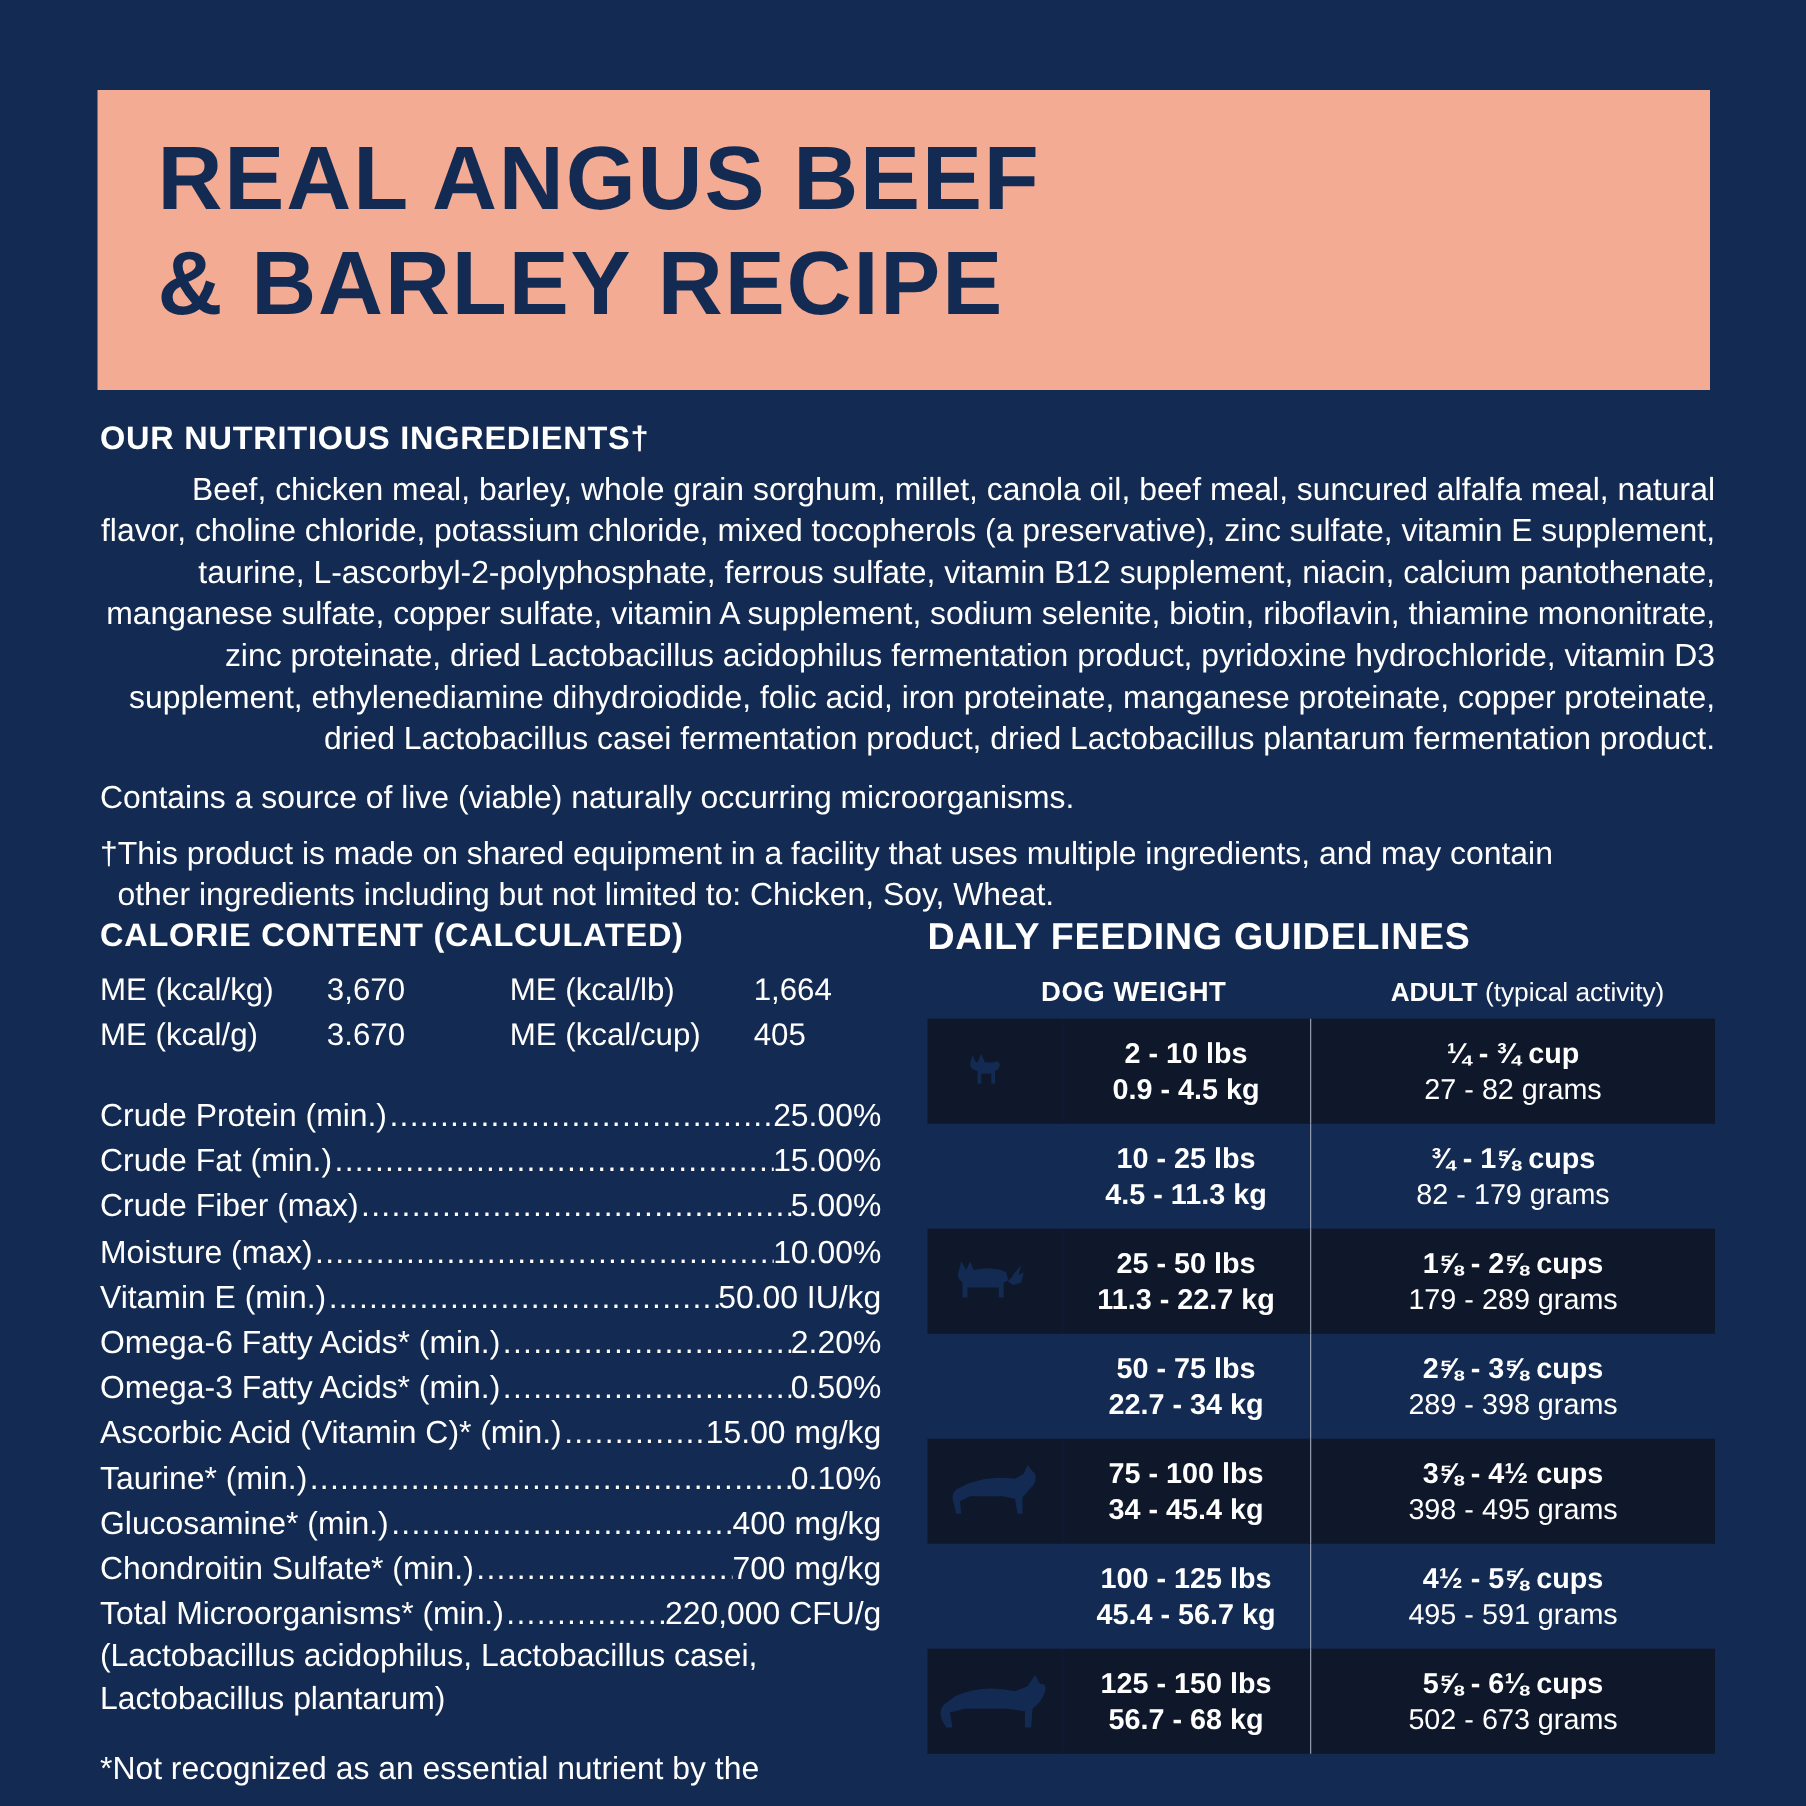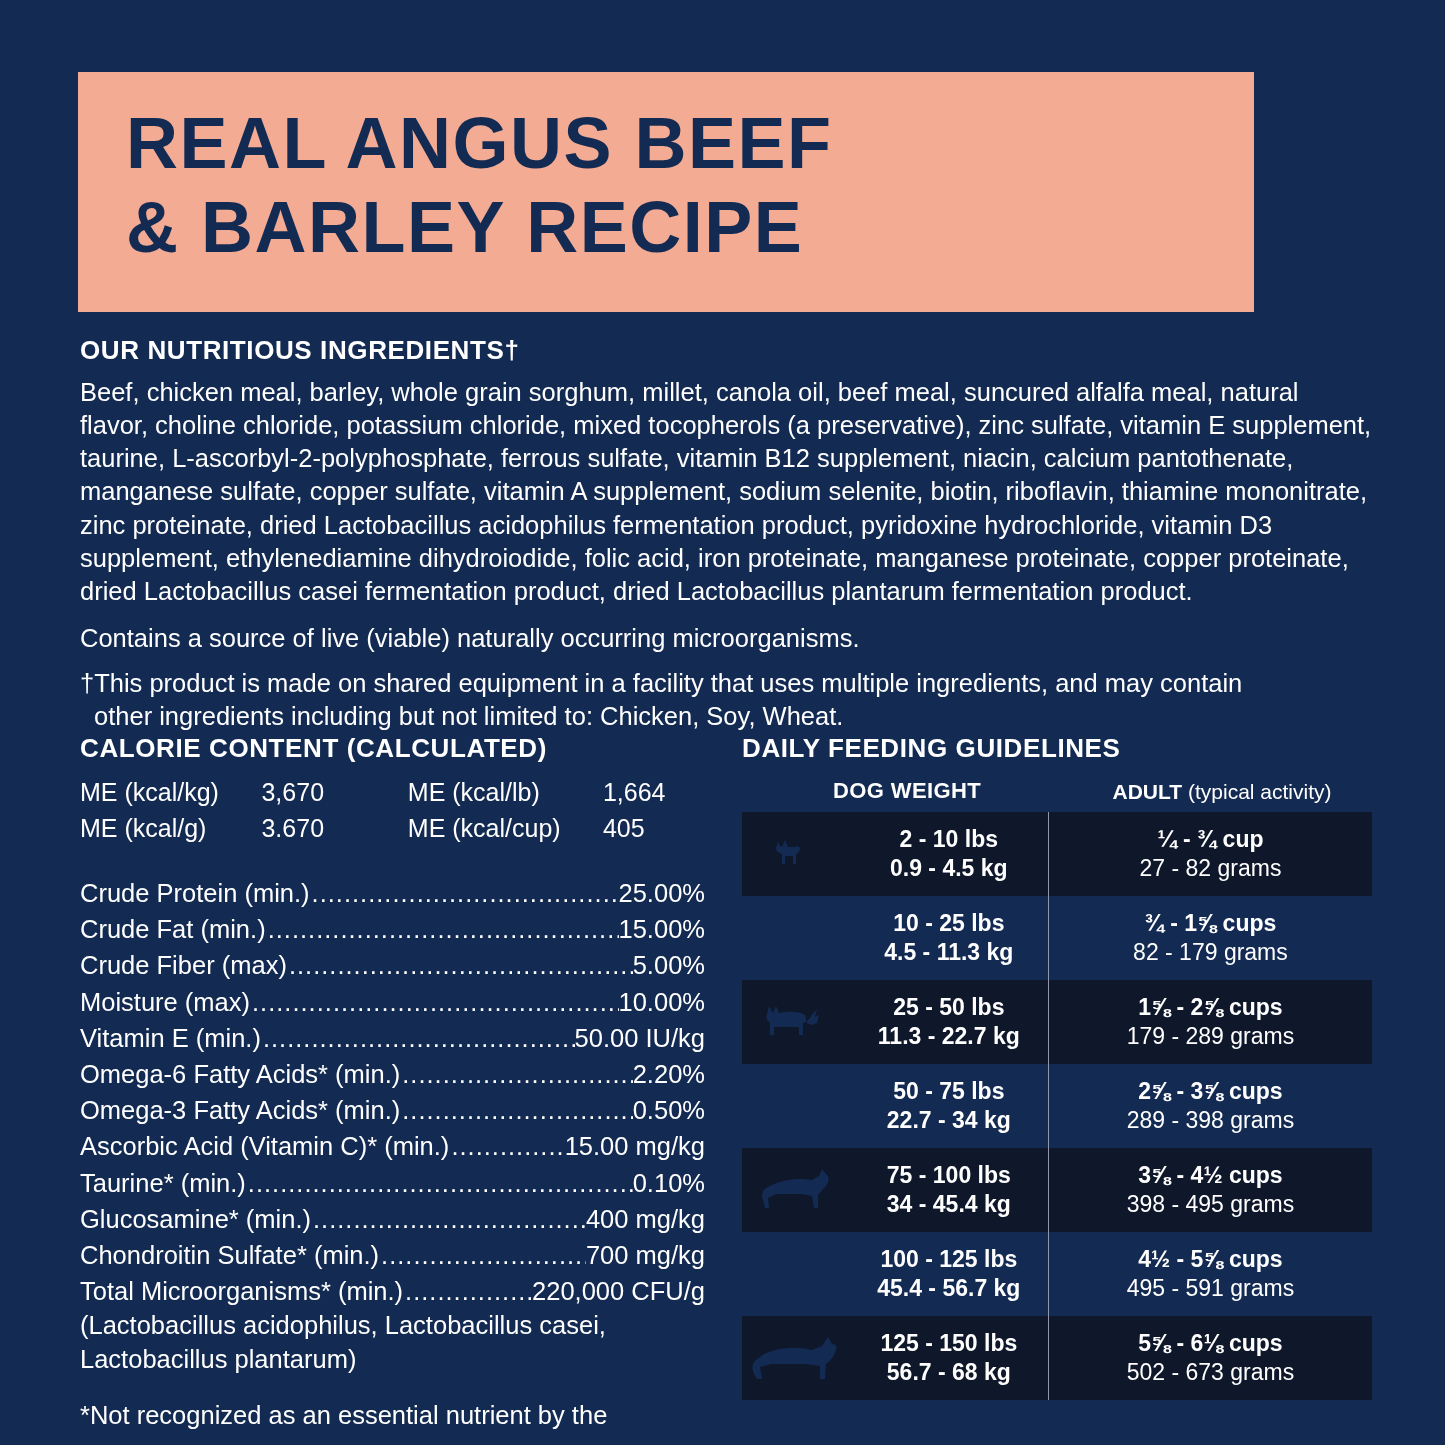--- a/index.html
+++ b/index.html
@@ -19,21 +19,21 @@
     width: 1445px;
     height: 1445px;
     box-sizing: border-box;
   }
 
   
   .title-banner {
     position: absolute;
     left: 78px;
     top: 72px;
-    width: 1176px;
+    width: 1290px;
     height: 240px;
     background: #f4ab94;
     box-sizing: border-box;
     padding: 30px 0 0 48px;
   }
   .title-banner .line {
     color: #132a52;
     font-size: 72px;
     font-weight: bold;
     letter-spacing: 1.5px;
@@ -51,20 +51,21 @@
   .sec-head {
     font-size: 26px;
     font-weight: bold;
     letter-spacing: 0.6px;
     margin-bottom: 10px;
   }
   .ing-body {
     font-size: 25.5px;
     line-height: 1.3;
     font-weight: 300;
+    text-align: right;
   }
   .ing-note {
     font-size: 25.5px;
     line-height: 1.3;
     margin-top: 14px;
     font-weight: 300;
   }
   .ing-footnote {
     font-size: 25.5px;
     line-height: 1.3;
@@ -138,21 +139,21 @@
   }
 
   
   .feeding {
     position: absolute;
     left: 742px;
     top: 733px;
     width: 630px;
   }
   .feed-head {
-    font-size: 26px;
+    font-size: 30px;
     font-weight: bold;
     letter-spacing: 0.6px;
     margin-bottom: 14px;
   }
   .feed-colheads {
     display: flex;
     align-items: flex-end;
     padding-bottom: 8px;
   }
   .fc-weight {

